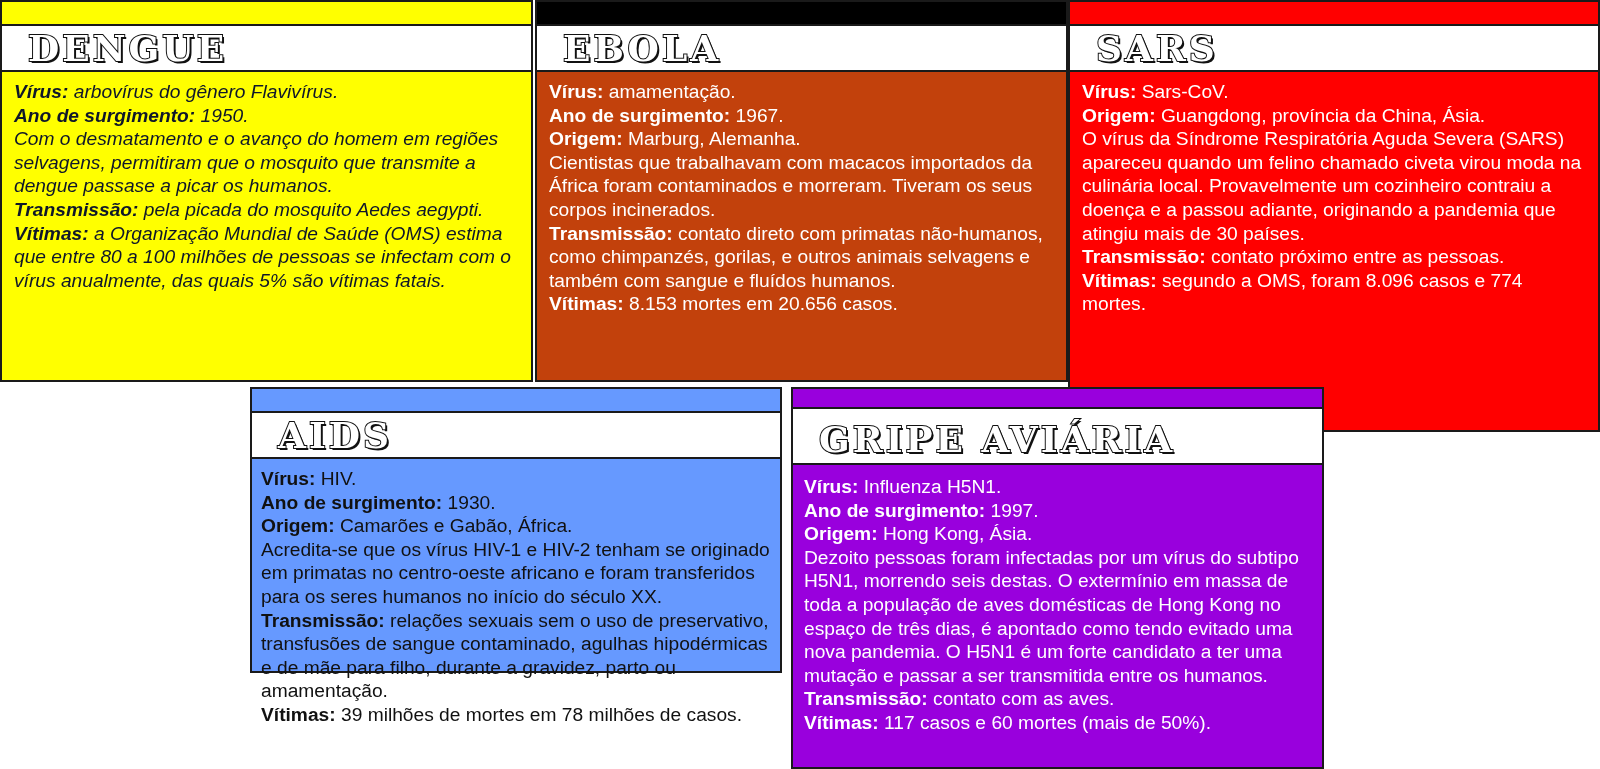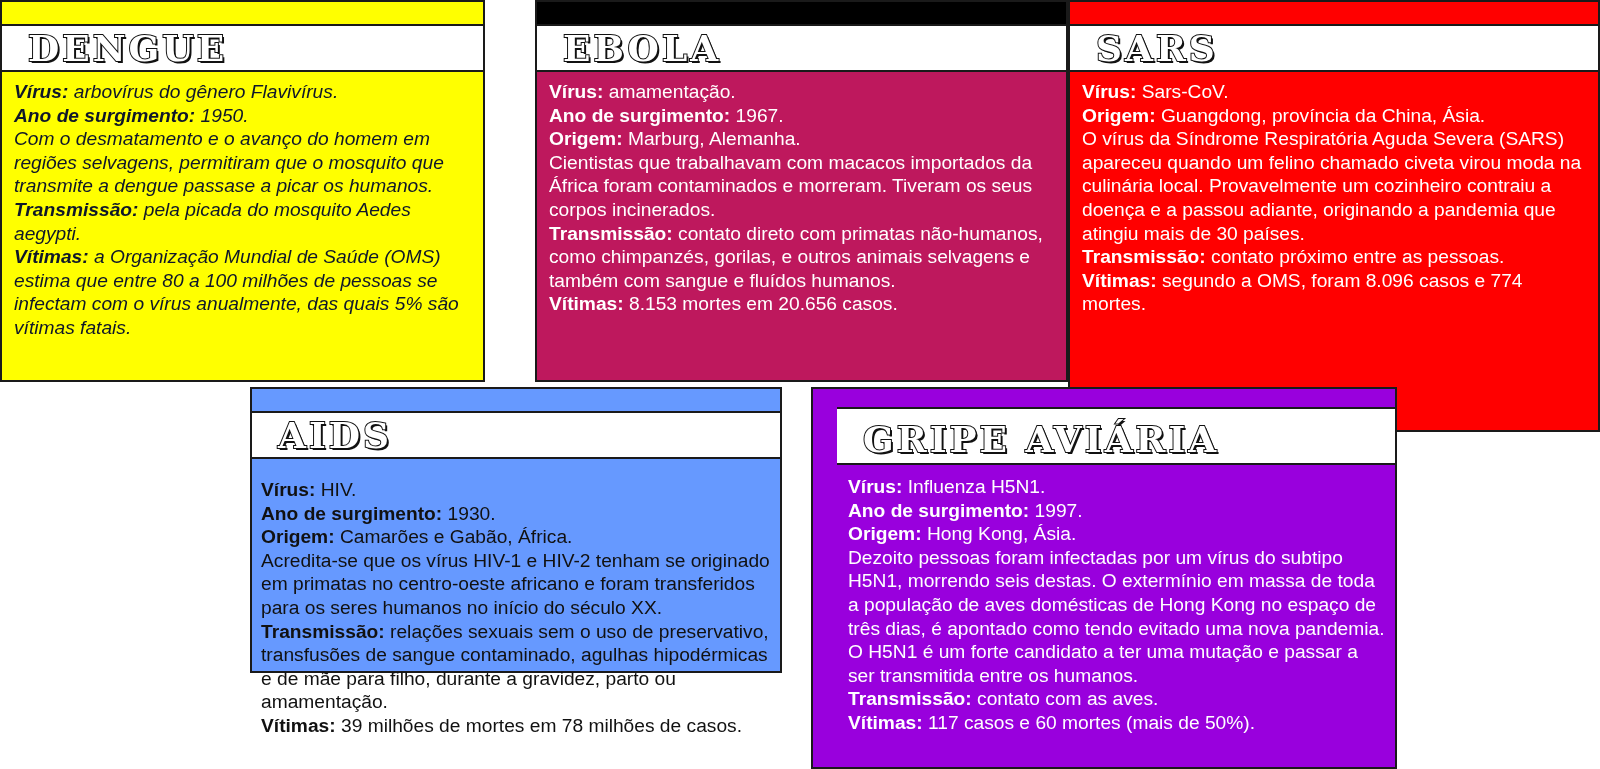--- a/index.html
+++ b/index.html
@@ -9,48 +9,48 @@
   .strip { height:22px; border-bottom:2px solid #1a1a1a; box-sizing:content-box; }
   .titlebar { background:#ffffff; height:44px; border-bottom:2px solid #1a1a1a;
               display:flex; align-items:center; padding-left:26px; }
   .title { font-family:"DejaVu Serif", serif; font-weight:bold; font-size:36px;
            letter-spacing:3px; color:#ffffff;
            -webkit-text-stroke:2px #111111; paint-order:stroke fill;
            text-shadow:2px 2px 0 #111111; line-height:1; }
   .body { padding:8px 10px 0 12px; font-size:19.2px; line-height:23.6px; }
   .body p { margin:0; }
   .body b { font-weight:bold; }
-  #dengue { left:0; top:0; width:485px; height:382px; }
+  #dengue { left:0; top:0; width:533px; height:382px; }
   #ebola  { left:535px; top:0; width:533px; height:382px; }
   #sars   { left:1068px; top:0; width:532px; height:432px; }
   #aids   { left:250px; top:387px; width:532px; height:286px; }
-  #gripe  { left:811px; top:387px; width:586px; height:382px;padding-left:24px; }
+  #gripe  { left:791px; top:387px; width:533px; height:382px; }
   #gripe .strip { height:18px; }
   #gripe .titlebar { height:48px; padding-top:6px; }
-  #aids .body { padding-top:19px; padding-left:9px; }
+  #aids .body { padding-top:8px; padding-left:9px; }
   #gripe .body { padding-left:11px; padding-top:10px; }
 </style>
 </head>
 <body>
 
 <div class="card" id="dengue" style="background: rgb(255, 255, 0);">
   <div class="strip" style="background: rgb(255, 255, 0);"></div>
   <div class="titlebar">
     <span class="title">DENGUE</span>
   </div>
   <div class="body" style="color: #0f172a; font-style: italic;">
     <p><b>Vírus:</b> <span>arbovírus do gênero Flavivírus.</span></p>
     <p><b>Ano de surgimento:</b> <span>1950.</span></p>
     <p>Com o desmatamento e o avanço do homem em regiões selvagens, permitiram que o mosquito que transmite a dengue passase a picar os humanos.</p>
     <p><b>Transmissão:</b> <span>pela picada do mosquito Aedes aegypti.</span></p>
     <p><b>Vítimas:</b> <span>a Organização Mundial de Saúde (OMS) estima que entre 80 a 100 milhões de pessoas se infectam com o vírus anualmente, das quais 5% são vítimas fatais.</span></p>
   </div>
 </div>
 
-<div class="card" id="ebola" style="background: #be185d;">
+<div class="card" id="ebola" style="background: #c2410c;">
   <div class="strip" style="background: rgb(0, 0, 0);"></div>
   <div class="titlebar">
     <span class="title">EBOLA</span>
   </div>
   <div class="body" style="color: rgb(255, 255, 255);">
     <p><b>Vírus:</b> <span>amamentação.</span></p>
     <p><b>Ano de surgimento:</b> <span>1967.</span></p>
     <p><b>Origem:</b> <span>Marburg, Alemanha.</span></p>
     <p>Cientistas que trabalhavam com macacos importados da África foram contaminados e morreram. Tiveram os seus corpos incinerados.</p>
     <p><b>Transmissão:</b> <span>contato direto com primatas não-humanos, como chimpanzés, gorilas, e outros animais selvagens e também com sangue e fluídos humanos.</span></p>

